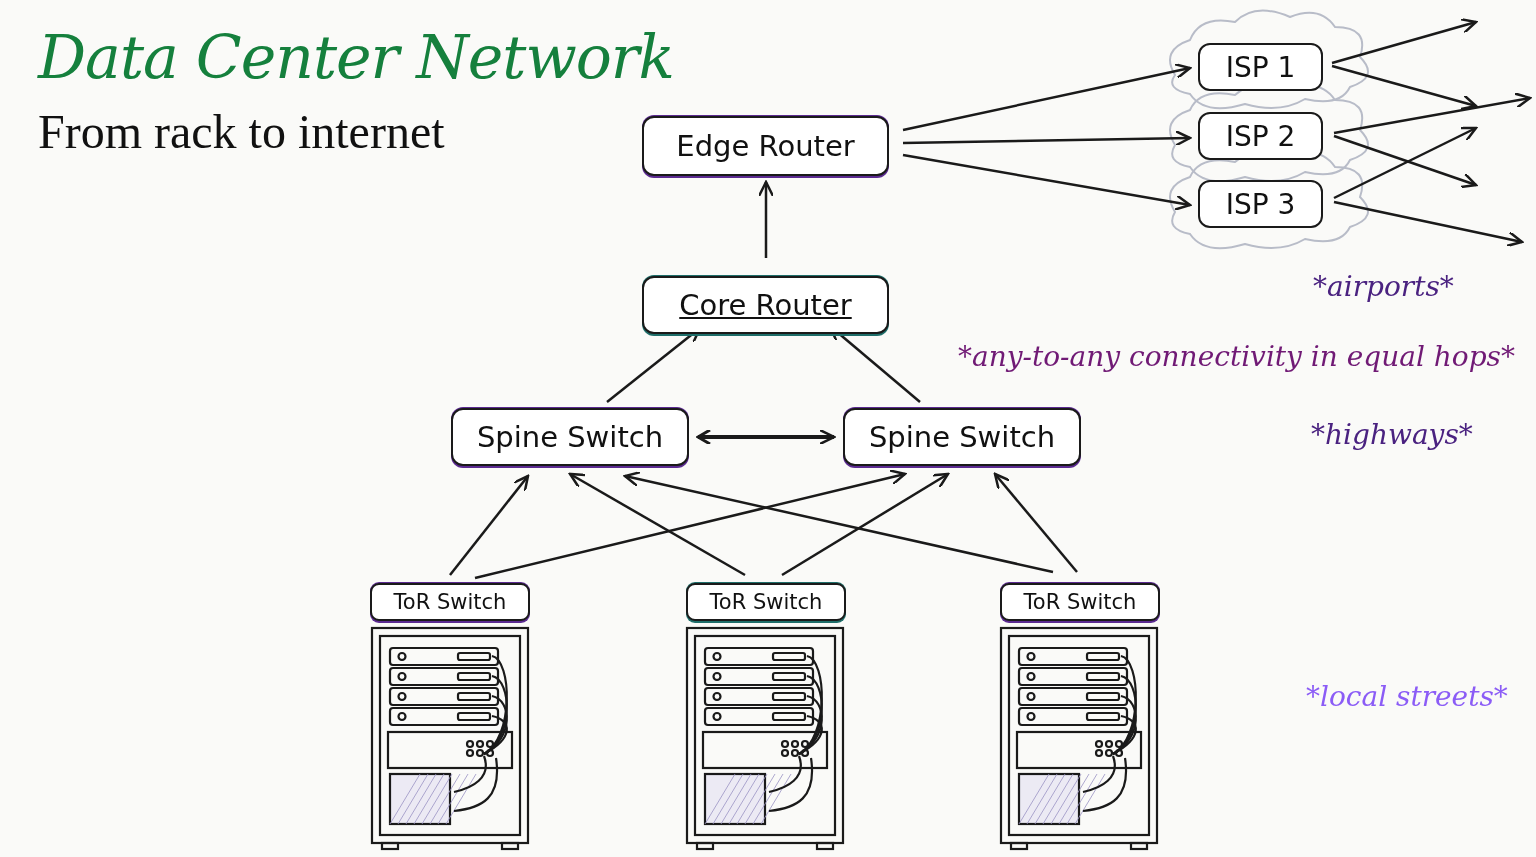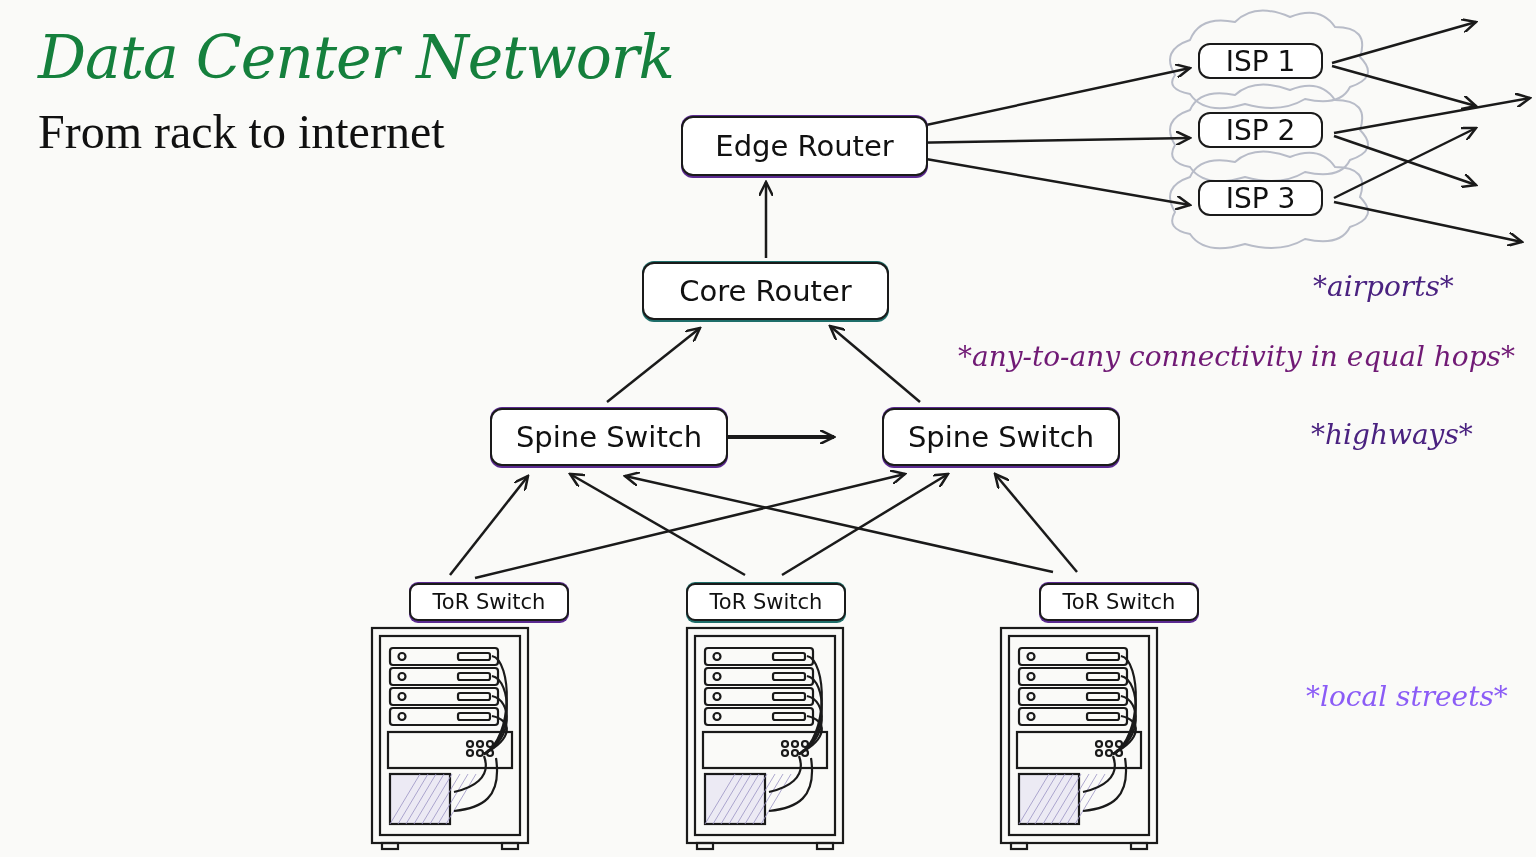--- a/index.html
+++ b/index.html
@@ -19,27 +19,27 @@
     font-family: "Liberation Serif", serif;
     font-size: 48px; color: #111;
   }
   .node {
     position: absolute; box-sizing: border-box;
     border: 2.5px solid #1a1a1a; border-radius: 12px;
     background: #fff;
     display: flex; align-items: center; justify-content: center;
     font-family: "DejaVu Sans", sans-serif; color: #111;
   }
-  .purple { box-shadow: 0 2px 0 #5b2a91, 0 -1px 0 #5b2a91; margin-left: 39px; }
+  .purple { box-shadow: 0 2px 0 #5b2a91, 0 -1px 0 #5b2a91; }
   .teal { box-shadow: 0 2px 0 #1e6e6a, 0 -1px 0 #1e6e6a; }
   .n-edge { left: 642px; top: 116px; width: 247px; height: 60px; font-size: 29px; }
-  .n-core { left: 642px; top: 262px; width: 247px; height: 58px; font-size: 29px; }
+  .n-core { left: 642px; top: 276px; width: 247px; height: 58px; font-size: 29px; text-decoration: underline; }
   .n-spine1 { left: 451px; top: 408px; width: 238px; height: 58px; font-size: 29px; }
   .n-spine2 { left: 843px; top: 408px; width: 238px; height: 58px; font-size: 29px; }
-  .n-isp { width: 125px; height: 36px; font-size: 28px; left: 1198px; }
+  .n-isp { width: 125px; height: 48px; font-size: 28px; left: 1198px; }
   .n-isp1 { top: 43px; } .n-isp2 { top: 112px; } .n-isp3 { top: 180px; text-align: center; }
   .n-tor { top: 583px; width: 160px; height: 38px; font-size: 21px; border-radius: 9px; }
   .tor1 { left: 370px; } .tor2 { left: 686px; } .tor3 { left: 1000px; }
   .note {
     position: absolute; font-family: "DejaVu Serif", serif; font-style: italic;
     font-size: 28px; white-space: nowrap;
   }
   .note-airports { left: 1313px; top: 270px; color: #4a2280; }
   .note-anyany { left: 958px; top: 340px; color: #701a75; }
   .note-highways { left: 1311px; top: 418px; color: #4a2280; }

